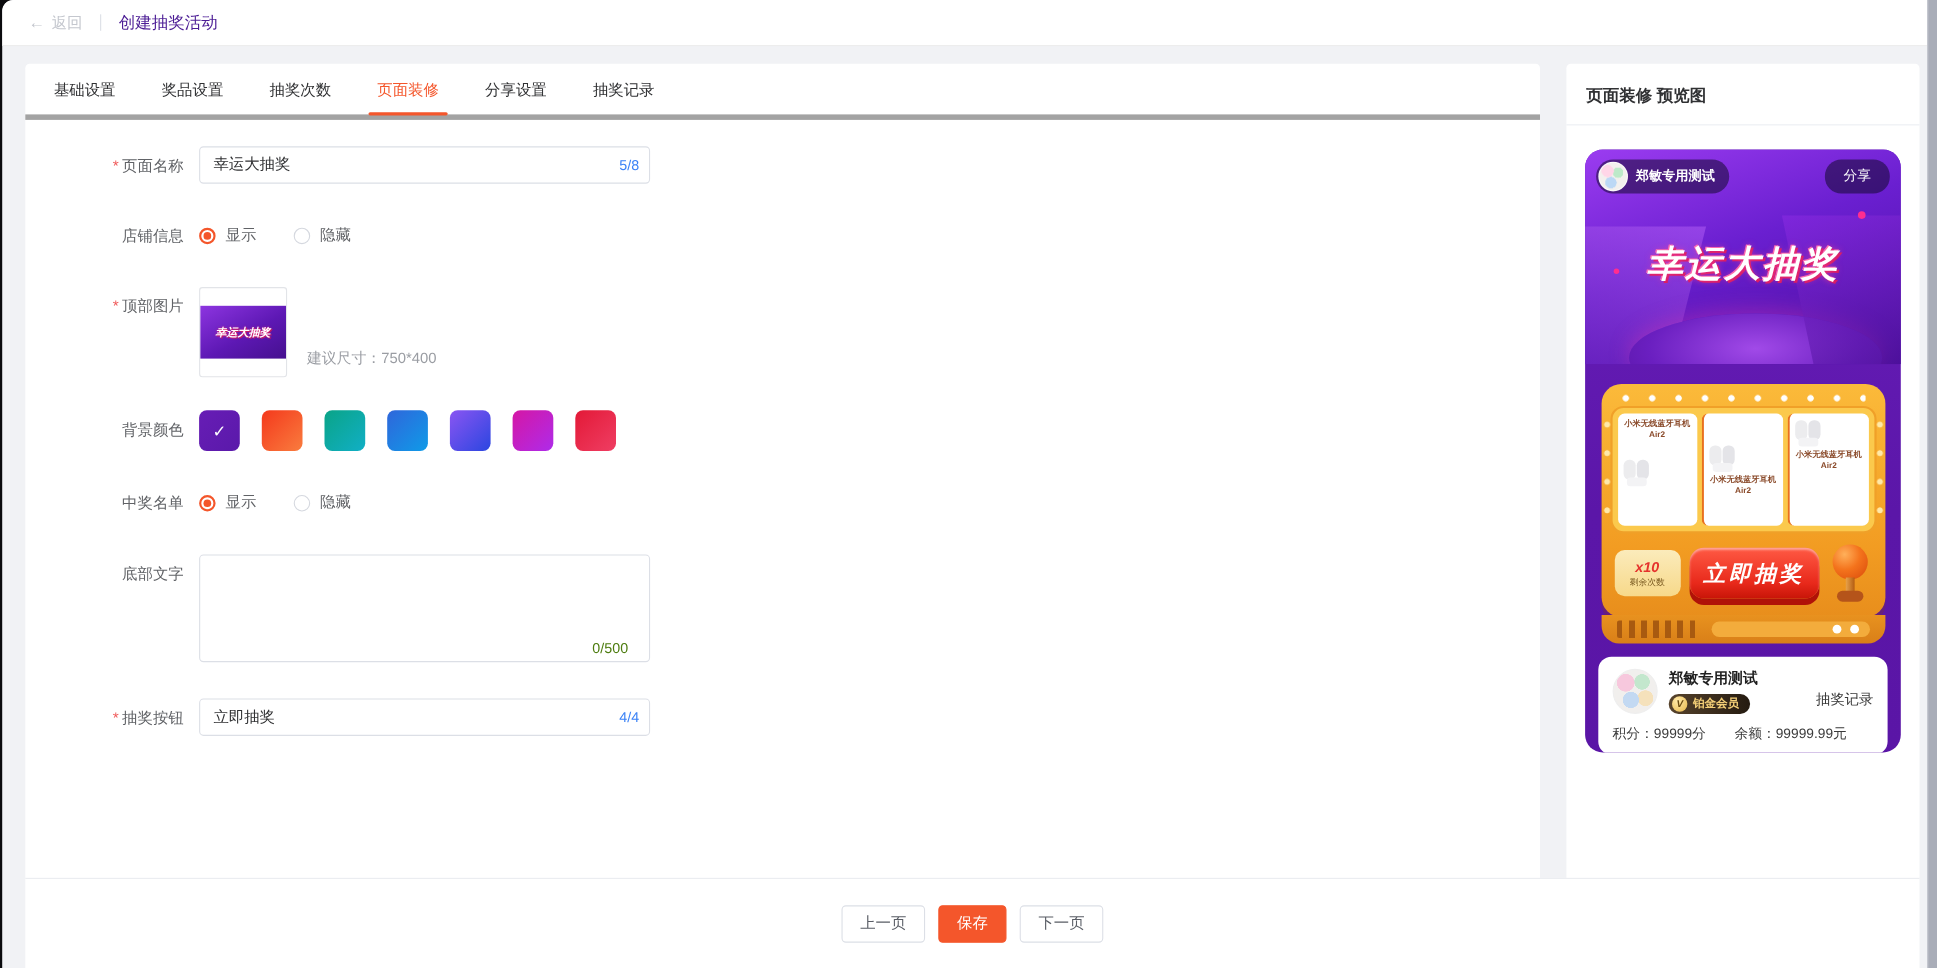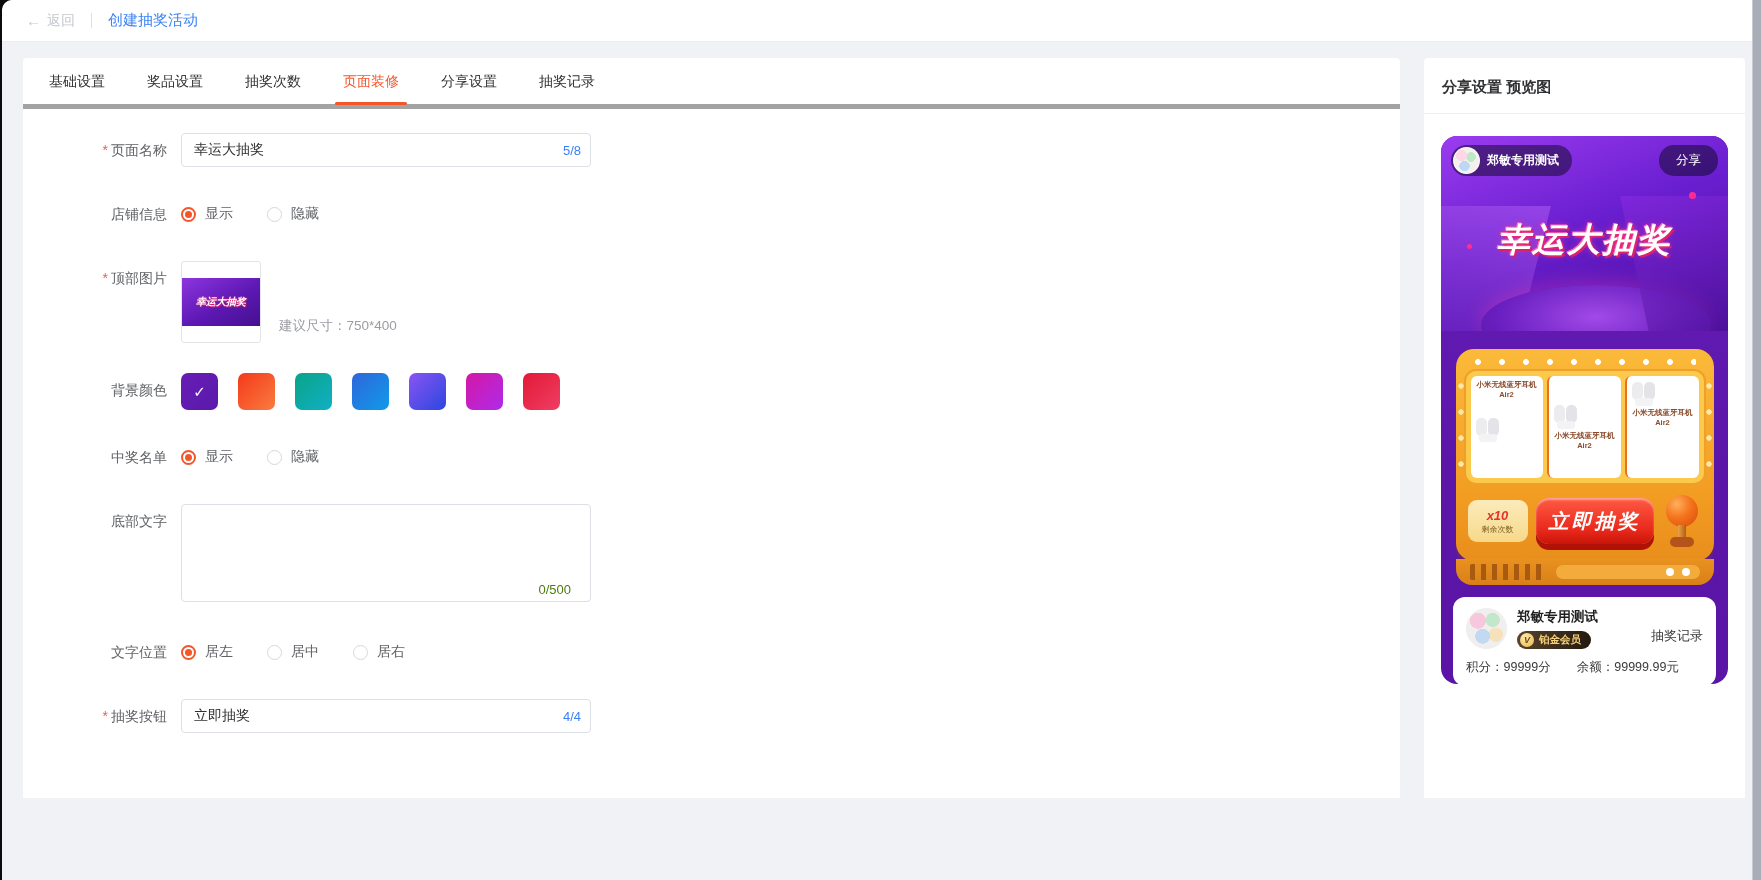--- a/index.html
+++ b/index.html
@@ -5,21 +5,21 @@
   * { margin:0; padding:0; box-sizing:border-box; }
   html,body { width:1761px; height:880px; overflow:hidden; }
   body { background:#0b0b0e; font-family:"Liberation Sans","DejaVu Sans",sans-serif; font-size:14px; color:#303133; }
   .window { position:relative; width:1759px; height:880px; margin-left:2px; background:#F1F2F5; border-top-left-radius:10px; overflow:hidden; }
 
   
   .topbar { height:42px; background:#fff; border-bottom:1px solid #ececec; display:flex; align-items:center; padding:0 24px; border-top-left-radius:10px; }
   .back { display:flex; align-items:center; gap:6px; color:#c4c7ce; cursor:pointer; }
   .back .arrow { font-size:15px; }
   .topbar .vdiv { width:1px; height:15px; background:#dcdfe6; margin:0 16px; }
-  .page-title { color:#3b82f6; font-size:15px; font-weight:500; }
+  .page-title { color:#4c1d95; font-size:15px; font-weight:500; }
 
   
   .main { display:flex; align-items:stretch; padding:16px 16px 0 21px; gap:24px; height:756px; }
   .card { background:#fff; border-radius:4px 4px 0 0; }
   .left-card { flex:1; min-width:0; display:flex; flex-direction:column; }
   .right-card { width:321px; flex:none; }
 
   
   .tabs { display:flex; gap:14px; padding:0 12px; border-bottom:5px solid #a3a3a3; }
   .tab { padding:15px 14px 13px; cursor:pointer; color:#303133; position:relative; }
@@ -229,54 +229,37 @@
         <div class="frow">
           <div class="flabel">底部文字</div>
           <div class="fcontent">
             <div class="textareabox">
               <textarea style=""></textarea>
               <span class="ta-counter">0/500</span>
             </div>
           </div>
         </div>
 
-        <div class="frow">
-          <div class="flabel">文字位置</div>
-          <div class="fcontent radio-group">
-            <div class="radio checked">
-                <span class="rdot"></span>
-                <span>居左</span>
-              </div>
-            <div class="radio">
-                <span class="rdot"></span>
-                <span>居中</span>
-              </div>
-            <div class="radio">
-                <span class="rdot"></span>
-                <span>居右</span>
-              </div>
-          </div>
-        </div>
 
 
         <div class="frow">
           <div class="flabel"><span class="req">*</span><span>抽奖按钮</span></div>
           <div class="fcontent">
             <div class="inputbox">
               <input type="text" value="立即抽奖" style="">
               <span class="counter">4/4</span>
             </div>
           </div>
         </div>
 
       </div>
     </div>
 
     <div class="card right-card">
-      <div class="panel-title">分享设置 预览图</div>
+      <div class="panel-title">页面装修 预览图</div>
       <div class="preview-wrap">
         <div class="phone">
 
           <div class="phone-head">
             <div class="shop-pill">
               <span class="avatar-s"></span>
               <span>郑敏专用测试</span>
             </div>
             <div class="share-pill">分享</div>
           </div>
@@ -338,16 +321,21 @@
               <span>积分：99999分</span>
               <span>余额：99999.99元</span>
             </div>
           </div>
 
         </div>
       </div>
     </div>
   </div>
 
+  <div class="footer">
+    <button class="btn">上一页</button>
+    <button class="btn primary">保存</button>
+    <button class="btn">下一页</button>
+  </div>
 
 </div>
 
 <div class="scrollbar"></div>
 
 </body></html>

